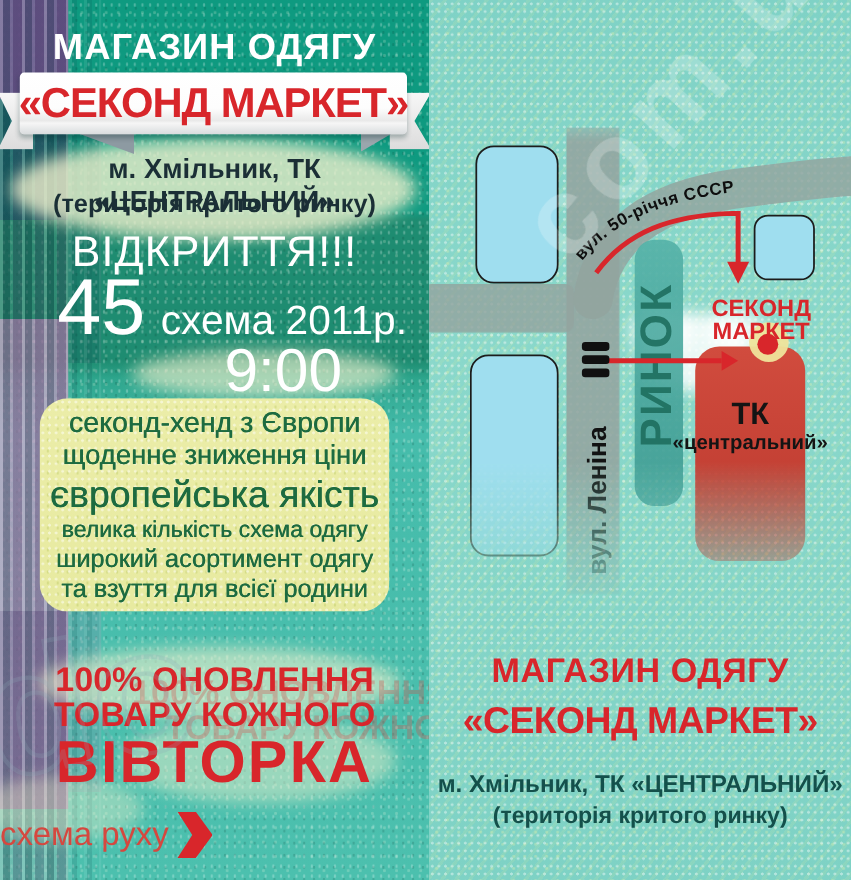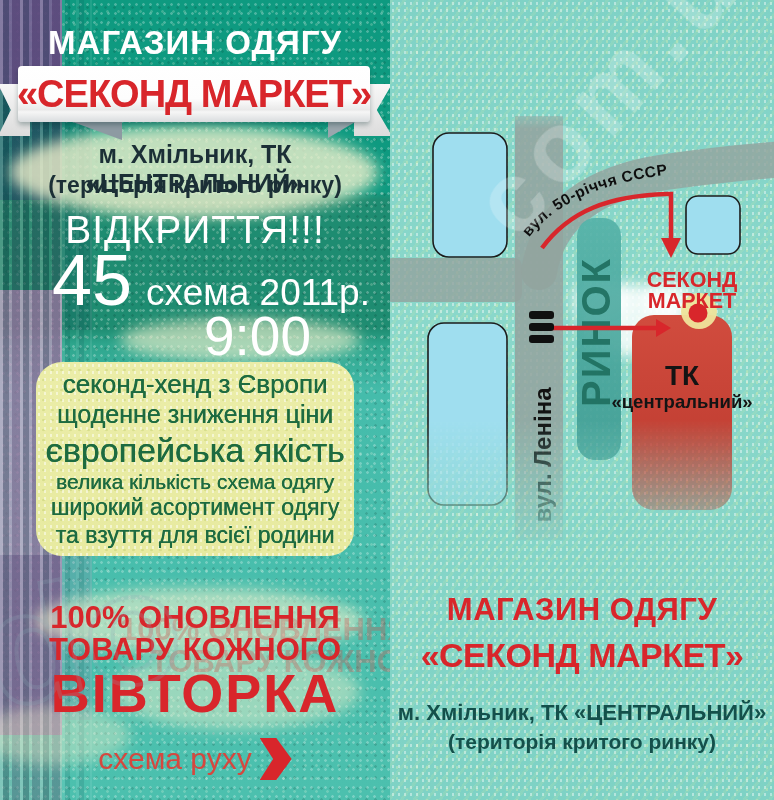--- a/index.html
+++ b/index.html
@@ -67,21 +67,21 @@
   .features-box div{line-height:1.18;text-shadow:.4px 0 0 currentColor;white-space:nowrap;}
   .f1{font-size:26px;} .f2{font-size:25px;} .f3{font-size:34px;}
   .f4{font-size:21px;} .f5{font-size:23px;} .f6{font-size:23px;}
   .lp-weight{position:absolute;left:0;top:559px;width:390px;text-align:center;color:#d8262b;font-weight:bold;font-size:23px;letter-spacing:.5px;white-space:nowrap;}
   .ghost{position:absolute;color:rgba(219,70,66,.30);font-weight:bold;white-space:nowrap;}
   .g1{left:120px;top:612px;font-size:31px;}
   .g2{left:150px;top:644px;font-size:31px;}
   .lp-upd1{position:absolute;left:0;top:600px;width:390px;text-align:center;color:#d8262b;font-weight:bold;font-size:31px;white-space:nowrap;}
   .lp-upd2{position:absolute;left:0;top:632px;width:390px;text-align:center;color:#d8262b;font-weight:bold;font-size:31px;white-space:nowrap;}
   .lp-upd3{position:absolute;left:0;top:662px;width:390px;text-align:center;color:#d8262b;font-weight:bold;font-size:54px;letter-spacing:2px;white-space:nowrap;}
-  .lp-route{position:absolute;left:0;top:738px;width:390px;display:flex;align-items:center;justify-content:center;}
+  .lp-route{position:absolute;left:0;top:738px;width:390px;display:flex;align-items:center;justify-content:flex-start;}
   .lp-route .lbl{color:#d5483f;font-size:30px;margin-right:8px;}
   .chev{width:32px;height:42px;background:#d8262b;clip-path:polygon(0 0,52% 0,100% 50%,52% 100%,0 100%,42% 50%);}
   
   .right-panel{
     position:absolute;left:390px;top:0;width:384px;height:800px;
     background:
       radial-gradient(rgba(255,255,255,.42) 1px, transparent 1.3px) 0 0/6px 7px,
       radial-gradient(rgba(235,245,170,.33) 1px, transparent 1.5px) 2px 3px/10px 11px,
       repeating-linear-gradient(128deg, rgba(210,235,160,.15) 0 3px, rgba(255,255,255,0) 3px 10px),
       linear-gradient(180deg,#7fd2c6 0%,#8ad8cb 40%,#7ed2c5 100%);

